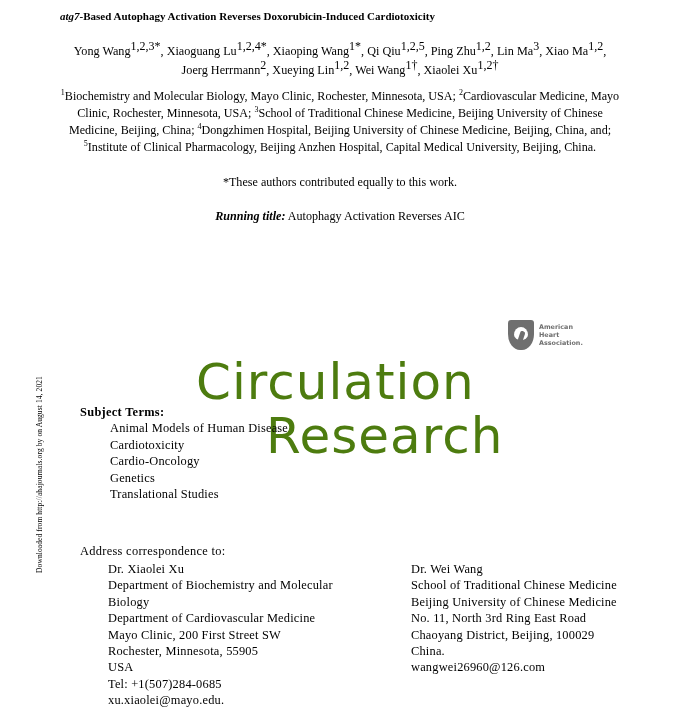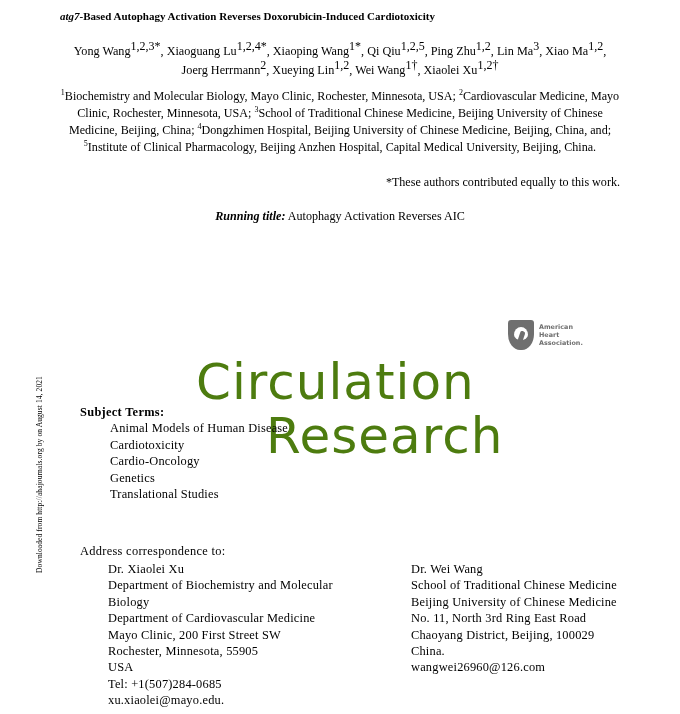--- a/index.html
+++ b/index.html
@@ -87,21 +87,21 @@
     vertical-align: super;
     line-height: 0;
   }
 
   
   .equal-note {
     position: absolute;
     left: 60px;
     top: 175px;
     width: 560px;
-    text-align: right;
+    text-align: center;
     font-size: 12.1px;
   }
 
   
   .running-title {
     position: absolute;
     left: 60px;
     top: 209px;
     width: 560px;
     text-align: center;

